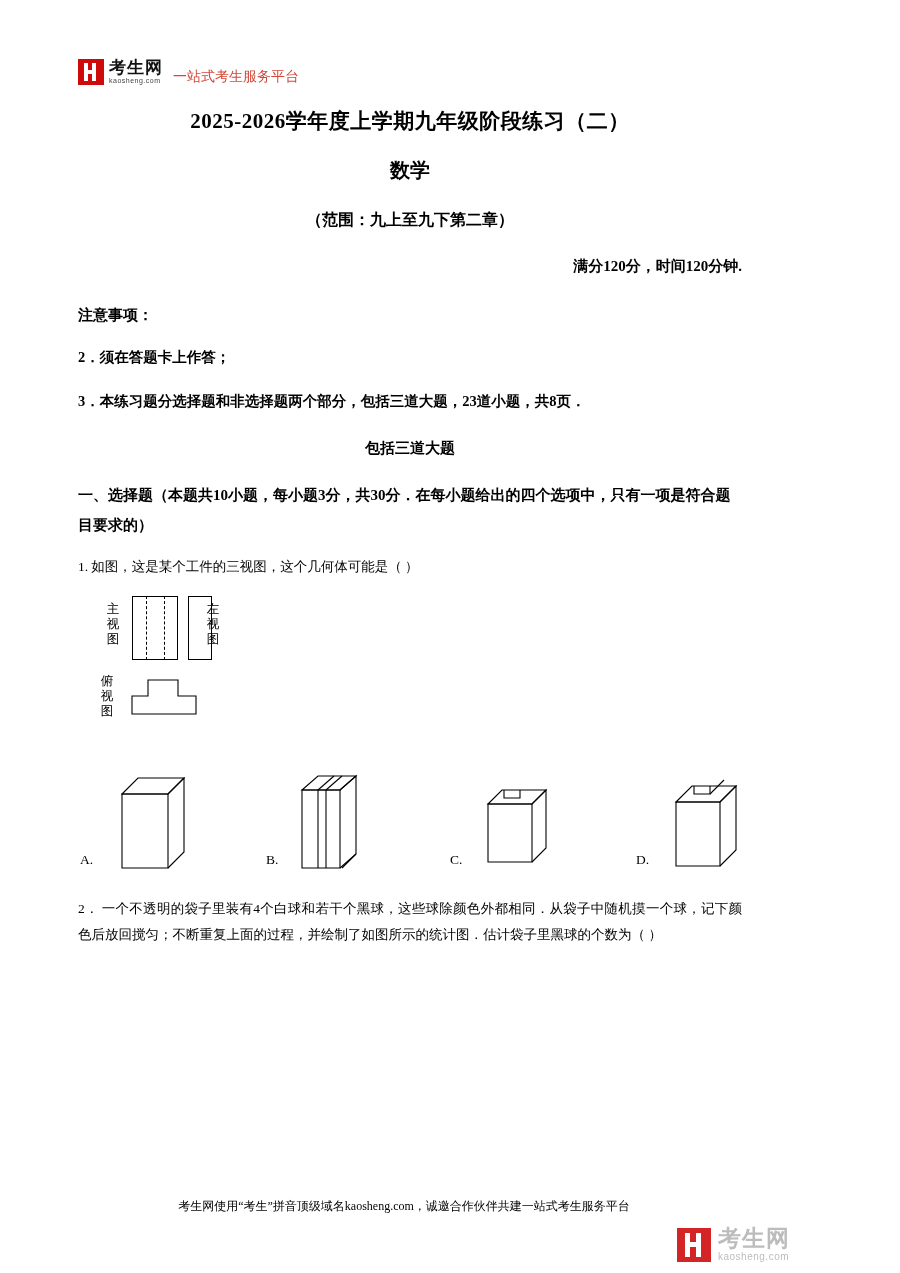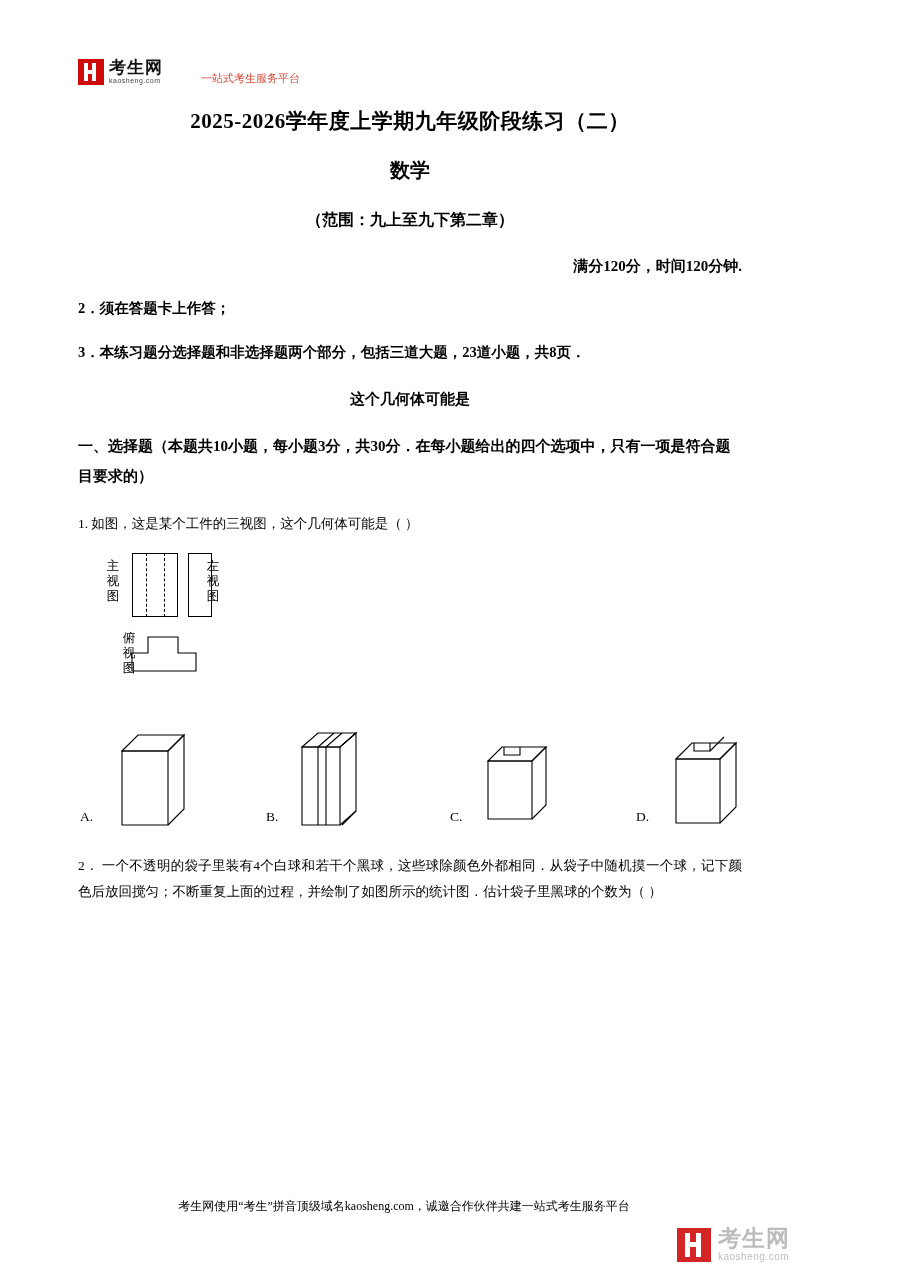--- a/index.html
+++ b/index.html
@@ -80,25 +80,24 @@
   }
   .logo-en {
     font-family: "Liberation Sans", sans-serif;
     font-size: 7px;
     color: #444;
     line-height: 9px;
     letter-spacing: .5px;
   }
   .logo-slogan {
     font-family: "Liberation Sans", sans-serif;
-    font-size: 11px;
+    font-size: 14px;
     color: #d24a3a;
     align-self: flex-end;
     padding-bottom: 3px;
-    margin-left: 28px;
   }
 
   
   .doc-title {
     text-align: center;
     font-size: 21px;
     font-weight: bold;
     letter-spacing: .5px;
     margin: 10px 0 0 0;
   }
@@ -148,21 +147,21 @@
     font-size: 15px;
     font-weight: bold;
     margin: 22px 0 0 0;
     line-height: 2.0;
   }
 
   
   .q {
     font-size: 13.5px;
     line-height: 1.95;
-    margin-top: 20px;
+    margin-top: 14px;
     text-align: justify;
   }
   .q-num { margin-right: 3px; }
 
   
   .fig-views {
     position: relative;
     height: 160px;
     margin: 6px 0 0 14px;
   }
@@ -270,46 +269,47 @@
       <div class="logo-en">kaosheng.com</div>
     </div>
     <div class="logo-slogan">一站式考生服务平台</div>
   </div>
 
   <div class="doc-title">2025-2026学年度上学期九年级阶段练习（二）</div>
   <div class="doc-subject">数学</div>
   <div class="doc-range">（范围：九上至九下第二章）</div>
   <div class="doc-score">满分120分，时间120分钟.</div>
 
+  <div class="notice-title">注意事项：</div>
 
 
   <div class="notice-item">
     <span>2．</span><span>须在答题卡上作答；</span>
   </div>
 
   <div class="notice-item">
     <span>3．</span><span>本练习题分选择题和非选择题两个部分，包括三道大题，23道小题，共8页．</span>
   </div>
 
-  <div class="part-title">这个几何体可能是</div>
+  <div class="part-title">包括三道大题</div>
   <div class="section-head">一、选择题（本题共10小题，每小题3分，共30分．在每小题给出的四个选项中，只有一项是符合题目要求的）</div>
 
   <div class="q">
     <span class="q-num">1.</span><span>如图，这是某个工件的三视图，这个几何体可能是（        ）</span>
   </div>
 
   <div class="fig-views">
     <div class="vlabel" style="left:14px; top:16px;">主视图</div>
     <div class="rect-solid" style="left:40px; top:10px; width:46px; height:64px;"></div>
     <div class="dash-line" style="left:54px; top:10px; height:64px;"></div>
     <div class="dash-line" style="left:72px; top:10px; height:64px;"></div>
     <div class="rect-solid" style="left:96px; top:10px; width:24px; height:64px;"></div>
     <div class="vlabel" style="left:114px; top:16px;">左视图</div>
 
-    <div class="vlabel" style="left:30px; top:88px;">俯视图</div>
+    <div class="vlabel" style="left:8px; top:88px;">俯视图</div>
     <svg style="position:absolute; left:38px; top:90px;" width="70" height="46">
       <polygon points="18,4 48,4 48,20 66,20 66,38 2,38 2,20 18,20" fill="none" stroke="#000" stroke-width="1.1"></polygon>
     </svg>
   </div>
 
   <div class="options">
     <span class="opt-label" style="left:2px;">A.</span>
     <svg class="opt-fig" style="left:36px;" width="82" height="102">
       <polygon points="8,22 54,22 54,96 8,96" fill="none" stroke="#000" stroke-width="1.1"></polygon>
       <polygon points="8,22 24,6 70,6 54,22" fill="none" stroke="#000" stroke-width="1.1"></polygon>

